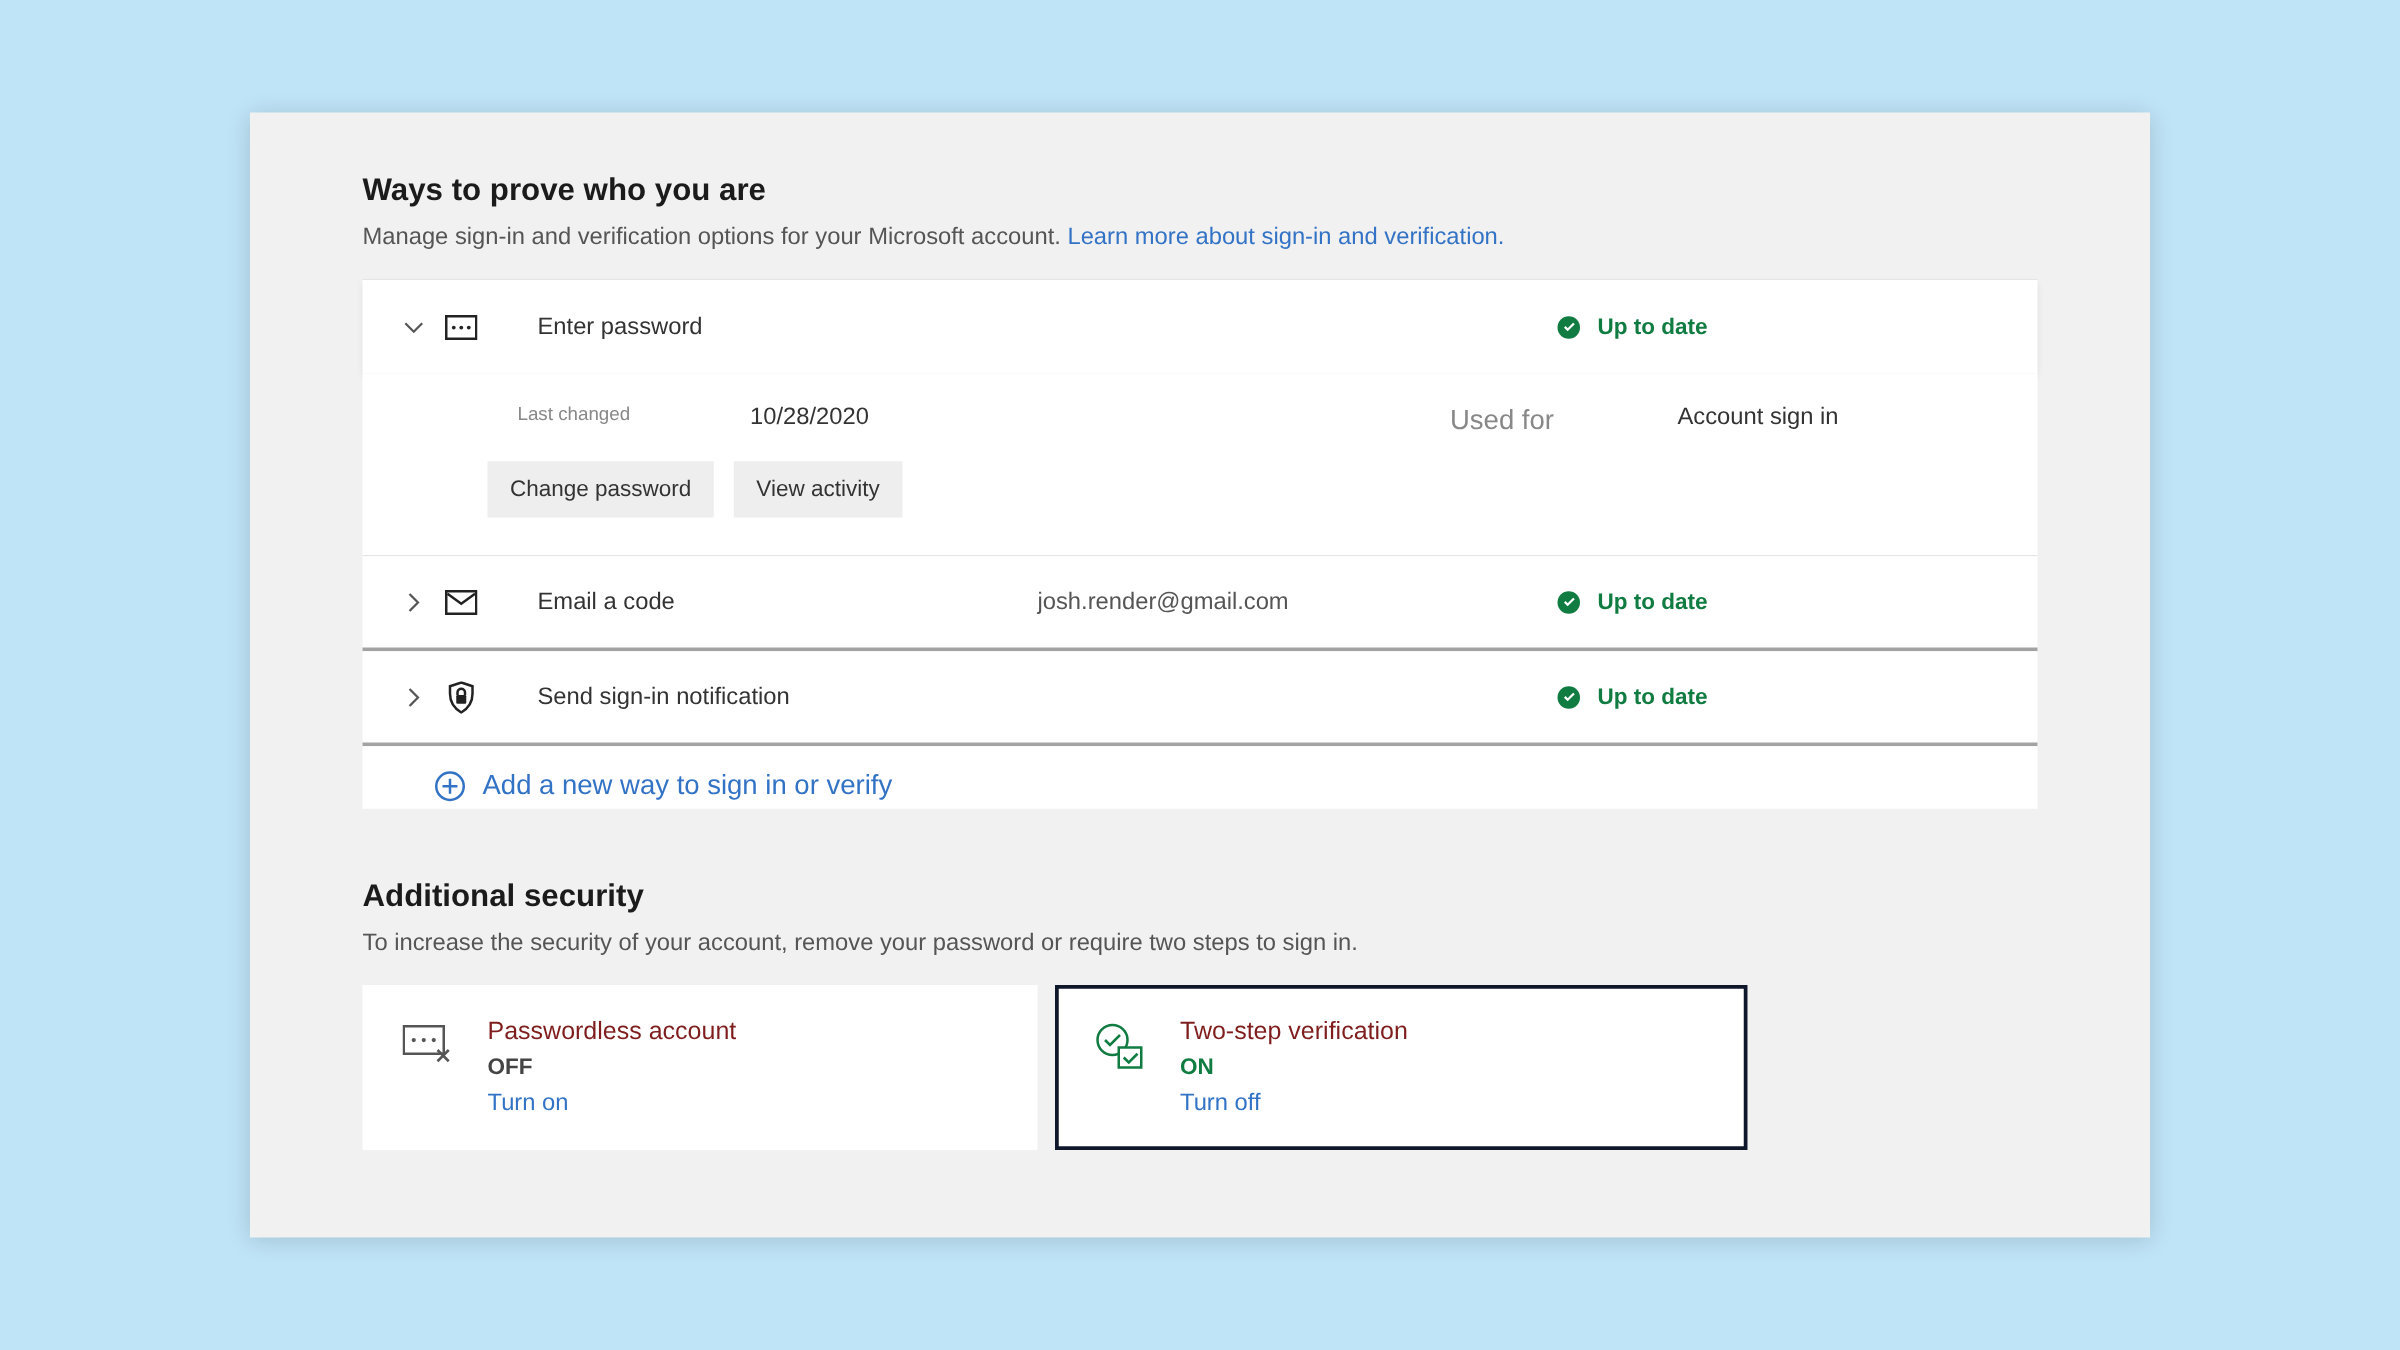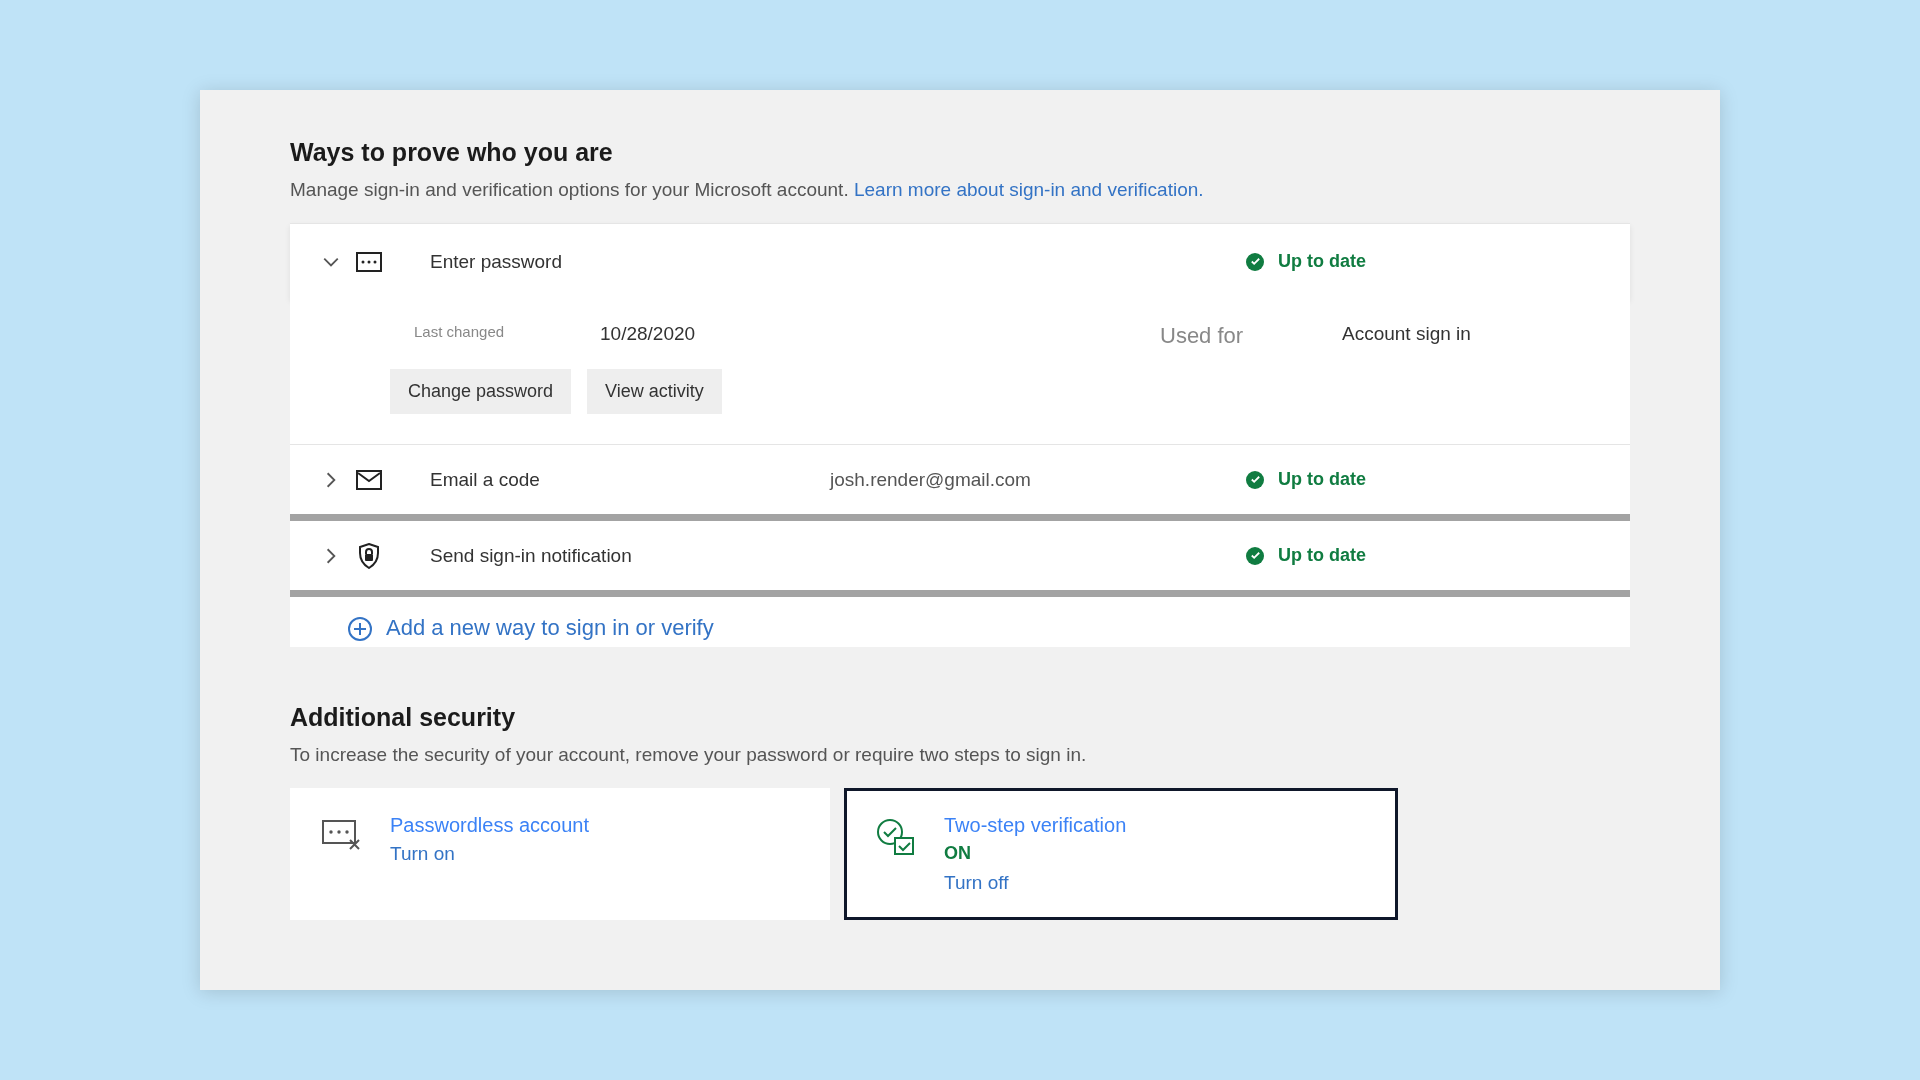--- a/index.html
+++ b/index.html
@@ -27,21 +27,21 @@
     margin-bottom: 12px;
   }
   .section-desc {
     font-size: 19px;
     color: #555;
     margin-bottom: 22px;
   }
   .link { color: #3373c5; text-decoration: none; cursor: pointer; }
   .row {
     background: #fff;
-    border-bottom: 7px solid #a3a3a3;
+    border-bottom: 3px solid #a3a3a3;
     display: flex;
     align-items: center;
     min-height: 76px;
     padding: 0 24px;
   }
   .row:first-child { border-top: 1px solid #e5e5e5; }
   .chevron {
     width: 34px;
     display: flex;
     align-items: center;
@@ -135,21 +135,21 @@
     border: 3px solid #0f172a;
     width: 554px;
     padding: 23px 27px;
   }
   .card-icon {
     width: 44px;
     display: flex; align-items: center; justify-content: center;
     padding-top: 4px;
   }
   .card-body { flex: 1; }
-  .card-title { font-size: 20px; color: #3b82f6; margin-bottom: 6px; }
+  .card-title { font-size: 20px; color: #7f1d1d; margin-bottom: 6px; }
   .card-state { font-size: 18px; font-weight: 600; color: #444; margin-bottom: 8px; }
   .card-state.on { color: #107c41; }
   .card-link { font-size: 19px; color: #3373c5; cursor: pointer; }
   .sec2 { margin-top: 56px; }
 </style>
 </head>
 <body>
 
 <div class="page">
 
@@ -267,20 +267,21 @@
           <svg width="40" height="32" viewBox="0 0 40 32">
               <rect x="1" y="3" width="32" height="22" stroke="#555" stroke-width="2" fill="none"></rect>
               <circle cx="9" cy="14" r="1.7" fill="#555"></circle>
               <circle cx="17" cy="14" r="1.7" fill="#555"></circle>
               <circle cx="25" cy="14" r="1.7" fill="#555"></circle>
               <path d="M28 22l9 9M37 22l-9 9" stroke="#555" stroke-width="2"></path>
             </svg>
         </div>
         <div class="card-body">
           <div class="card-title">Passwordless account</div>
+          <div class="card-state">OFF</div>
           <div class="card-link">Turn on</div>
         </div>
       </div>
 
       <div class="card highlight">
         <div class="card-icon">
           <svg width="42" height="38" viewBox="0 0 42 38">
             <circle cx="15" cy="14" r="12" stroke="#107c41" stroke-width="2" fill="none"></circle>
             <path d="M9 14l4 4 8-8" stroke="#107c41" stroke-width="2" fill="none"></path>
             <rect x="20" y="20" width="18" height="16" stroke="#107c41" stroke-width="2" fill="#fff"></rect>

